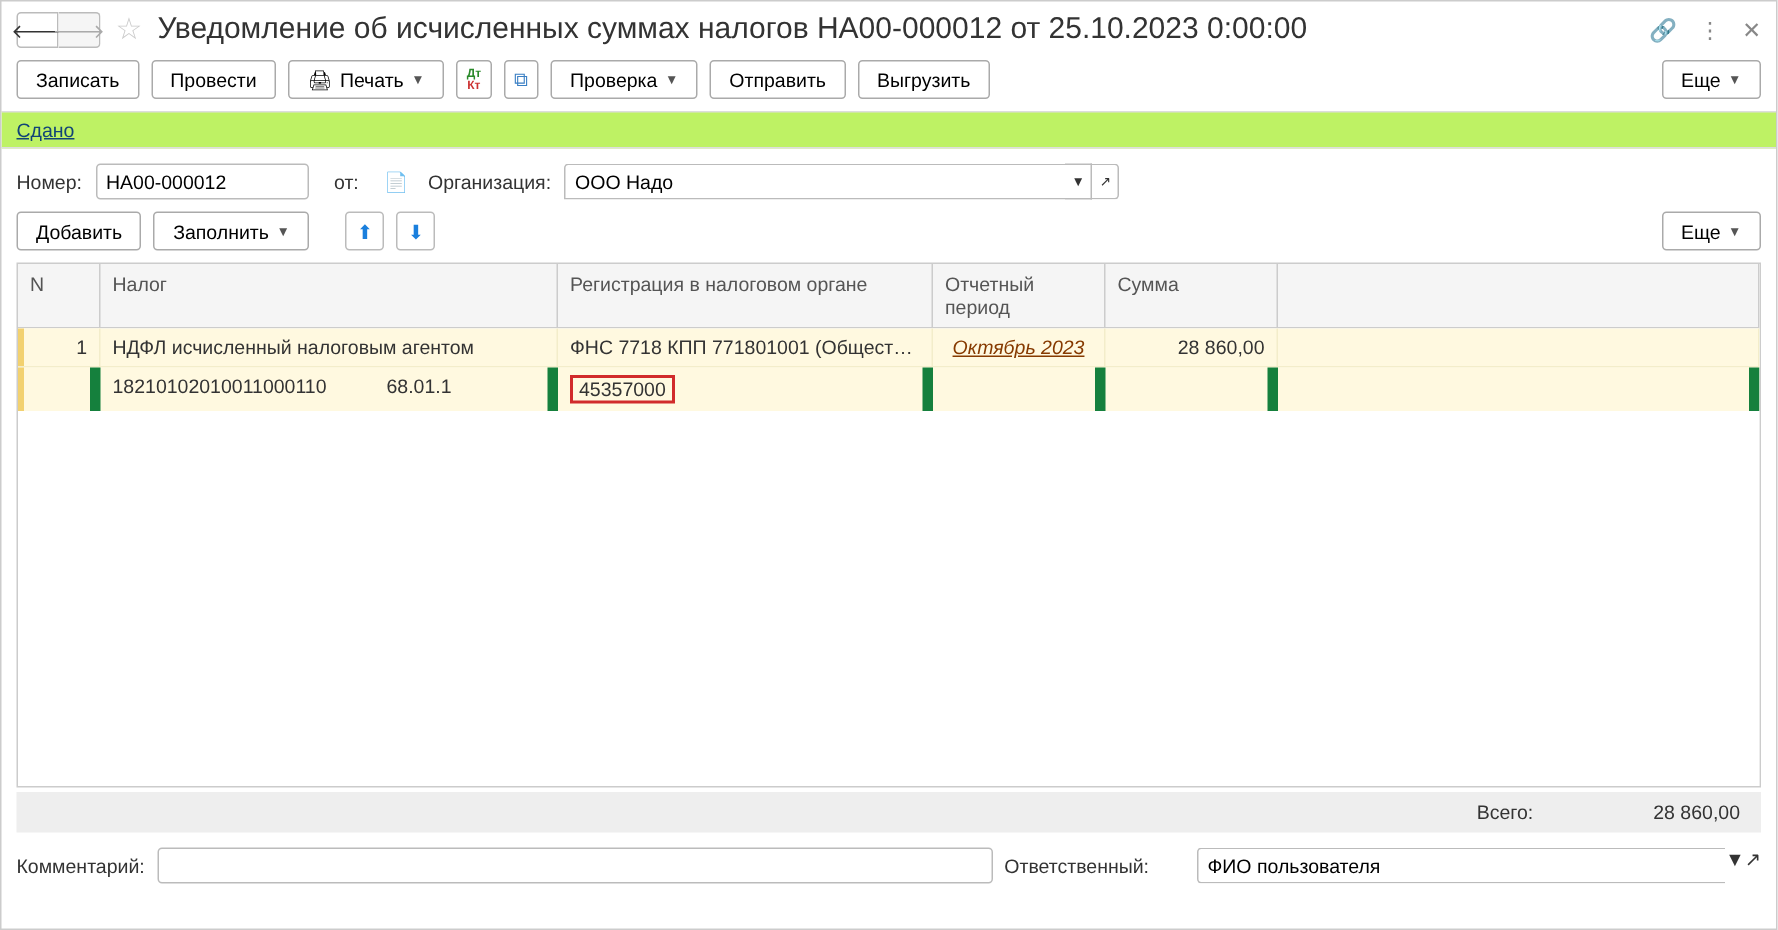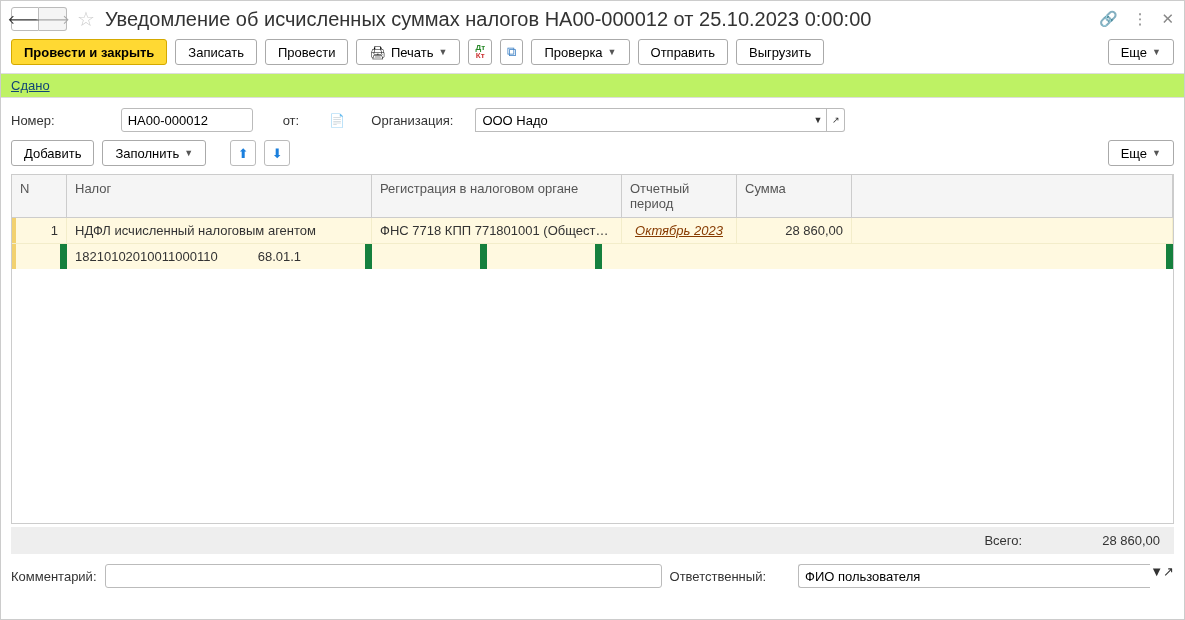--- a/index.html
+++ b/index.html
@@ -89,21 +89,21 @@
   }
   .status-link {
     color: #147;
     text-decoration: underline;
     cursor: pointer;
   }
   .form-row {
     display: flex;
     align-items: center;
     padding: 10px 10px 6px 10px;
-    gap: 22px;
+    gap: 9px;
   }
   .form-label { color: #333; }
   .text-input {
     border: 1px solid #bbb;
     height: 24px;
     padding: 2px 6px;
     font-size: 13px;
     background:#fff;
     border-radius:3px;
   }
@@ -196,21 +196,20 @@
   <span class="star-icon">☆</span>
   <div class="window-title">Уведомление об исчисленных суммах налогов НА00-000012 от 25.10.2023 0:00:00</div>
   <div class="header-right-icons">
     <span>🔗</span>
     <span>⋮</span>
     <span>✕</span>
   </div>
 </div>
 
 <div class="toolbar">
-  <button class="btn primary">Провести и закрыть</button>
   <button class="btn">Записать</button>
   <button class="btn">Провести</button>
   <button class="btn">
     <span>🖨</span>
     <span>Печать</span>
     <span class="caret">▼</span>
   </button>
   <button class="btn icon-only">
     <span class="dtkt">
         <span class="dt">Дт</span>
@@ -232,21 +231,21 @@
     <span class="caret">▼</span>
   </button>
 </div>
 
 <div class="status-bar">
   <span class="status-link">Сдано</span>
 </div>
 
 <div class="form-row">
   <span class="form-label">Номер:</span>
-  <input class="text-input" style="width: 132px; margin-left: 44px;" value="НА00-000012">
+  <input class="text-input" style="width: 142px;" value="НА00-000012">
   <span class="form-label" style="margin-left:8px">от:</span>
   <span style="margin-left:8px;color:#2a8a2a">📄</span>
   <span class="form-label" style="margin-left:4px">Организация:</span>
   <div class="select-wrap">
     <input class="text-input" value="ООО Надо" style="">
     <div class="sel-btn">▼</div>
     <div class="sel-btn last">↗</div>
   </div>
 </div>
 
@@ -283,20 +282,23 @@
       <div class="col-period" style="text-align:center"><span class="period-link">Октябрь 2023</span></div>
       <div class="col-sum">28 860,00</div>
       <div class="col-rest"></div>
     </div>
     <div class="sub-row">
       <div class="col-n"></div>
       <div class="col-tax">
         <span>18210102010011000110</span>
         <span>68.01.1</span>
       </div>
+      <div class="col-reg">
+        <span class="highlight-box">45357000</span>
+      </div>
       <div class="col-period"></div>
       <div class="col-sum"></div>
       <div class="col-rest"></div>
     </div>
   </div>
 </div>
 
 <div class="totals-bar">
   <span>Всего:</span>
   <span>28 860,00</span>

